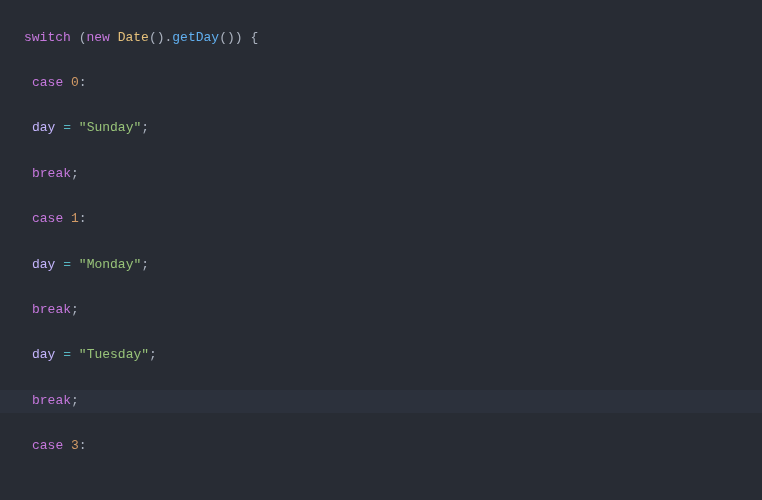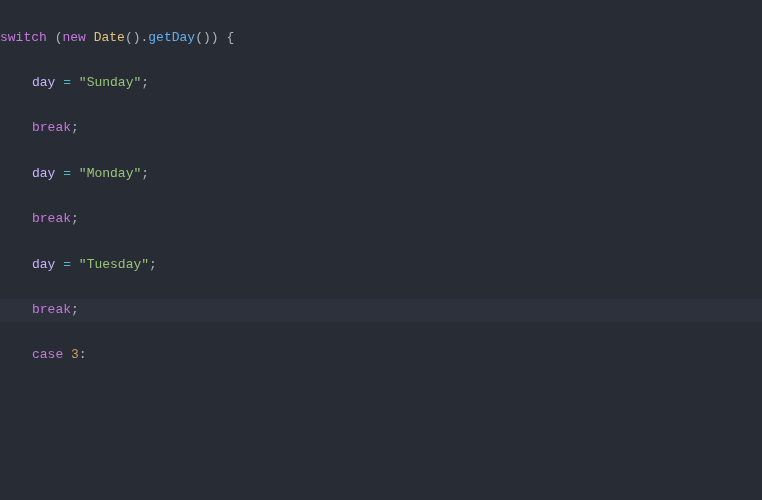--- a/index.html
+++ b/index.html
@@ -8,41 +8,43 @@
       font-family: Menlo, Monaco, "Courier New", monospace;
       font-size: 13px;
       line-height: 22.7px;
       color: #abb2bf;
       width: 762px;
       height: 500px;
       overflow: hidden;
       padding-top: 4px;
     }
     .code-editor { white-space: pre; }
-    .line { height: 22.7px; }
+    .line { padding-left: 24px; height: 22.7px; }
     .line.highlighted { background: #2c313c; }
     .tok-keyword { color: #c678dd; }
     .tok-classname { color: #e5c07b; }
     .tok-method { color: #61afef; }
     .tok-number { color: #d19a66; }
     .tok-string { color: #98c379; }
     .tok-var { color: #c4b5fd; }
     .tok-operator { color: #56b6c2; }
     .tok-punct { color: #abb2bf; }
     .tok-paren { color: #abb2bf; }
     .tok-brace { color: #abb2bf; }
     .indent1 { padding-left: 32px; }
   </style>
 </head>
 <body>
 
 <div class="code-editor">
 <div class="line"><span class="tok-keyword">switch</span> <span class="tok-paren">(</span><span class="tok-keyword">new</span> <span class="tok-classname">Date</span><span class="tok-paren">(</span><span class="tok-paren">)</span><span class="tok-punct">.</span><span class="tok-method">getDay</span><span class="tok-paren">(</span><span class="tok-paren">)</span><span class="tok-paren">)</span> <span class="tok-brace">{</span></div>
+<div class="line indent1"><span class="tok-keyword">case</span> <span class="tok-number">0</span><span class="tok-punct">:</span></div>
 <div class="line indent1"><span class="tok-var">day</span> <span class="tok-operator">=</span> <span class="tok-string">"Sunday"</span><span class="tok-punct">;</span></div>
 <div class="line indent1"><span class="tok-keyword">break</span><span class="tok-punct">;</span></div>
+<div class="line indent1"><span class="tok-keyword">case</span> <span class="tok-number">1</span><span class="tok-punct">:</span></div>
 <div class="line indent1"><span class="tok-var">day</span> <span class="tok-operator">=</span> <span class="tok-string">"Monday"</span><span class="tok-punct">;</span></div>
 <div class="line indent1"><span class="tok-keyword">break</span><span class="tok-punct">;</span></div>
 <div class="line indent1"><span class="tok-var">day</span> <span class="tok-operator">=</span> <span class="tok-string">"Tuesday"</span><span class="tok-punct">;</span></div>
 <div class="line indent1 highlighted"><span class="tok-keyword">break</span><span class="tok-punct">;</span></div>
 <div class="line indent1"><span class="tok-keyword">case</span> <span class="tok-number">3</span><span class="tok-punct">:</span></div>
 
 
 
 
 

